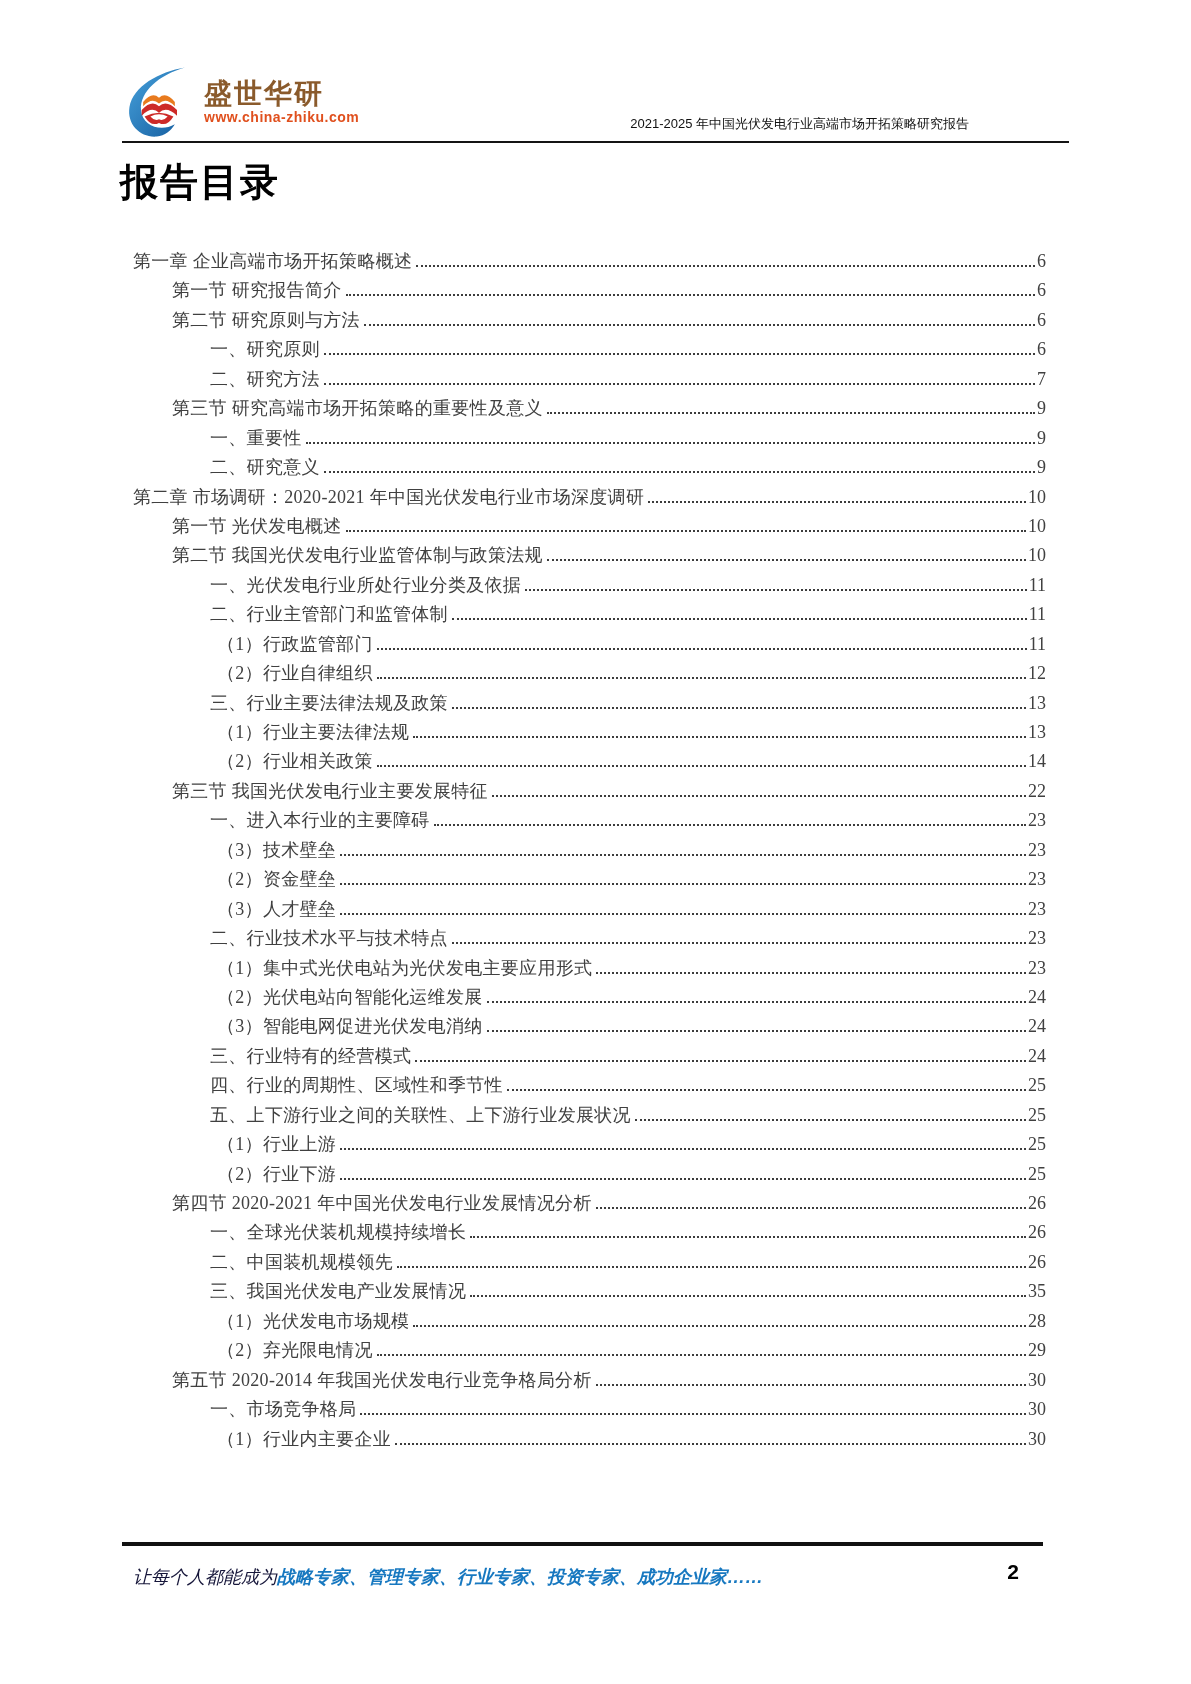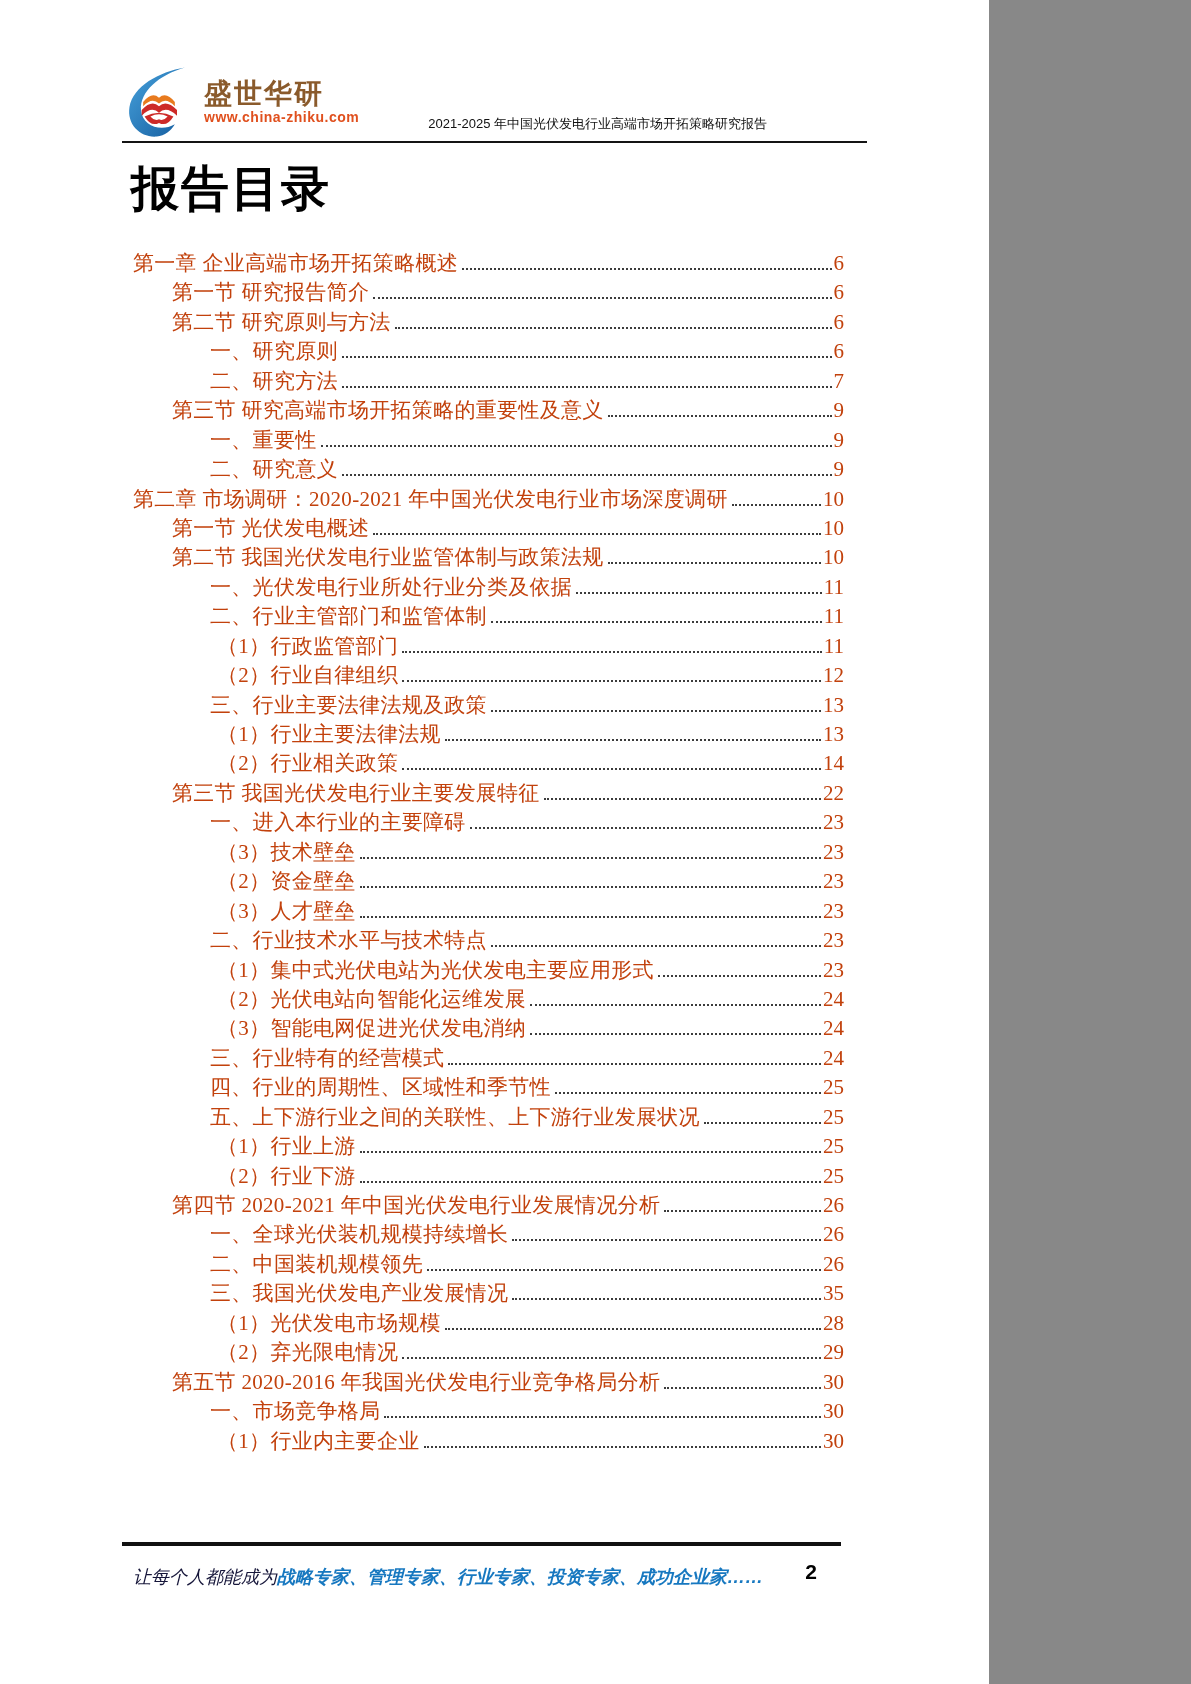--- a/index.html
+++ b/index.html
@@ -1,20 +1,20 @@
 <!DOCTYPE html>
 <html style="--accent-blue: #1778c0; --brand-brown: #8a5a2b; --brand-orange: #e0501e;"><head>
 <meta charset="utf-8">
 <style>
   * { margin: 0; padding: 0; box-sizing: border-box; }
   html, body { background: #888; }
   body { width: 1191px; margin: 0 auto; font-family: "Liberation Serif", "DejaVu Serif", serif; }
   .page {
     position: relative;
-    width: 989px; height: 1684px;
+    width: 1191px; height: 1684px;
     background: #ffffff;
     overflow: hidden;
   }
 
   
   .header {
     position: absolute; top: 0; left: 122px; right: 122px; height: 143px;
     border-bottom: 2px solid #141414;
     display: flex; justify-content: space-between; align-items: flex-end;
   }
@@ -32,30 +32,30 @@
     color: var(--brand-orange, #e0501e);
   }
   .header-title {
     font-family: "Liberation Sans", "DejaVu Sans", sans-serif;
     font-size: 13px; color: #111;
     padding: 0 100px 8px 0; white-space: nowrap;
   }
 
   
   .doc-title {
-    position: absolute; top: 157px; left: 131px;
-    font-family: "Liberation Sans", "DejaVu Sans", sans-serif;
-    font-size: 48px; font-weight: bold; color: #000; letter-spacing: 2px;
+    position: absolute; top: 157px; left: 120px;
+    font-family: "Liberation Sans", "DejaVu Sans", sans-serif;
+    font-size: 38px; font-weight: bold; color: #000; letter-spacing: 2px;
   }
 
   
   .toc { position: absolute; top: 249px; left: 122px; right: 145px; }
   .toc-row {
     display: flex; align-items: baseline;
-    height: 29.45px; font-size: 21px; color: #c2410c;
+    height: 29.45px; font-size: 18px; color: #404040;
     white-space: nowrap;
   }
   .toc-row.lvl0 { padding-left: 11px; }
   .toc-row.lvl1 { padding-left: 50px; }
   .toc-row.lvl2 { padding-left: 88px; }
   .toc-row.lvl3 { padding-left: 95px; }
   .toc-text { flex: 0 0 auto; letter-spacing: .3px; }
   .dots { flex: 1 1 auto; border-bottom: 2px dotted #3c3c3c; margin: 0 2px 0 4px; min-width: 12px; }
   .toc-page { flex: 0 0 auto; }
 
@@ -292,21 +292,21 @@
         <span class="toc-text">（1）光伏发电市场规模</span>
         <span class="dots"></span>
         <span class="toc-page">28</span>
       </div>
       <div class="toc-row lvl3">
         <span class="toc-text">（2）弃光限电情况</span>
         <span class="dots"></span>
         <span class="toc-page">29</span>
       </div>
       <div class="toc-row lvl1">
-        <span class="toc-text">第五节 2020-2016 年我国光伏发电行业竞争格局分析</span>
+        <span class="toc-text">第五节 2020-2014 年我国光伏发电行业竞争格局分析</span>
         <span class="dots"></span>
         <span class="toc-page">30</span>
       </div>
       <div class="toc-row lvl2">
         <span class="toc-text">一、市场竞争格局</span>
         <span class="dots"></span>
         <span class="toc-page">30</span>
       </div>
       <div class="toc-row lvl3">
         <span class="toc-text">（1）行业内主要企业</span>

